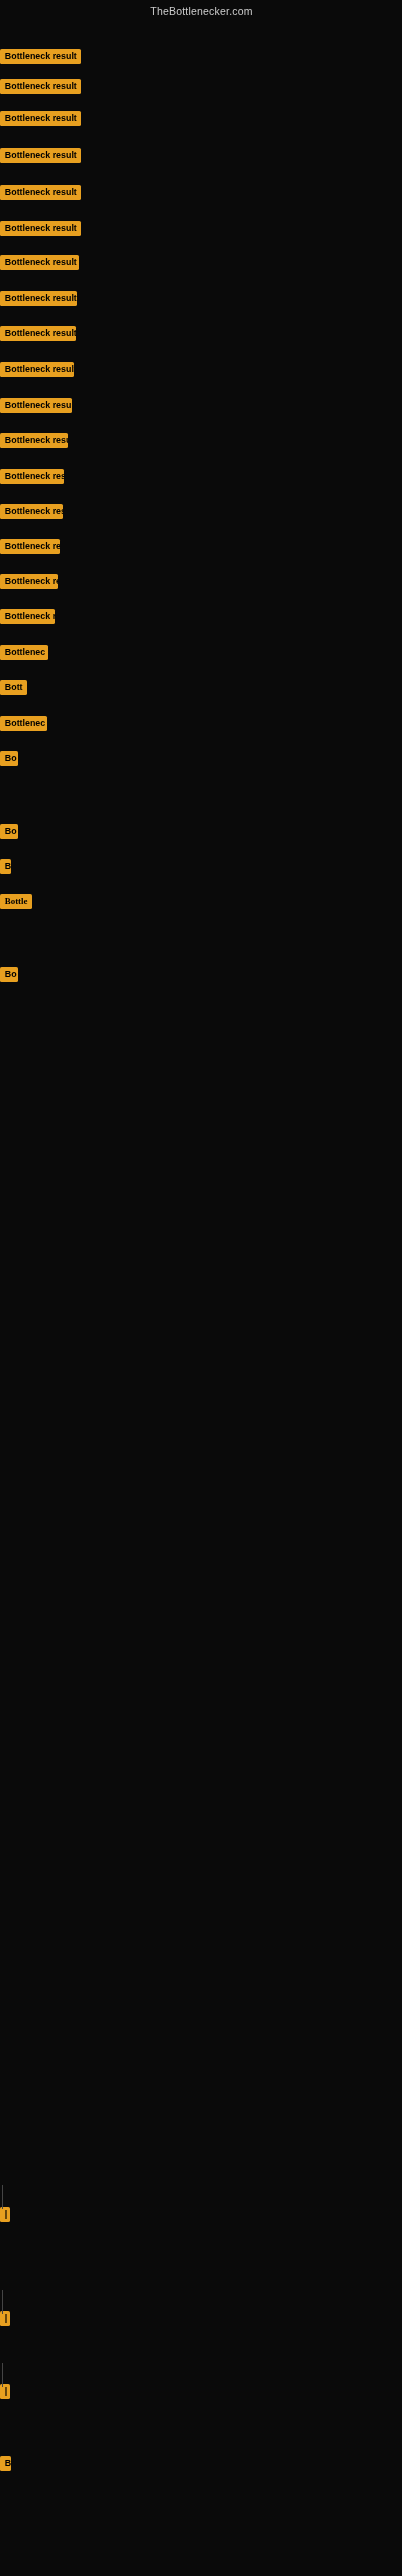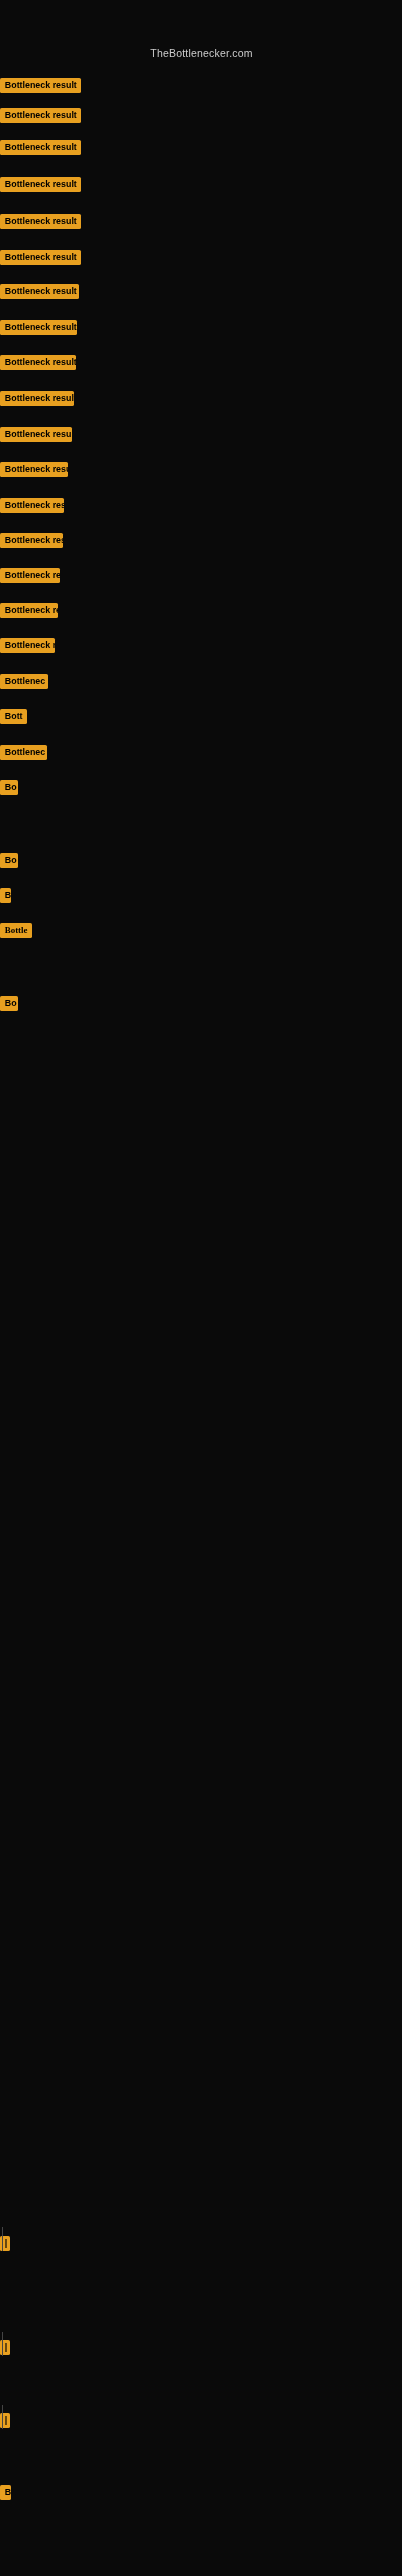--- a/index.html
+++ b/index.html
@@ -16,33 +16,33 @@
       position: relative;
       overflow-x: hidden;
     }
 
     .site-title {
       text-align: center;
       color: #cccccc;
       font-size: 10.5px;
       padding: 4.8px 0 3.2px 0;
       letter-spacing: 0.2px;
-      margin-top: 42px;
     }
 
     .badge {
       display: inline-block;
       background-color: #e8a020;
       color: #000000;
       font-size: 8.9px;
       font-weight: bold;
       padding: 2.4px 4.8px;
       border-radius: 1.6px;
       white-space: nowrap;
       overflow: hidden;
+      margin-top: 13px;
     }
 
     .badge-row {
       position: absolute;
       left: 0;
     }
 
     .vertical-line {
       position: absolute;
       left: 1.6px;

